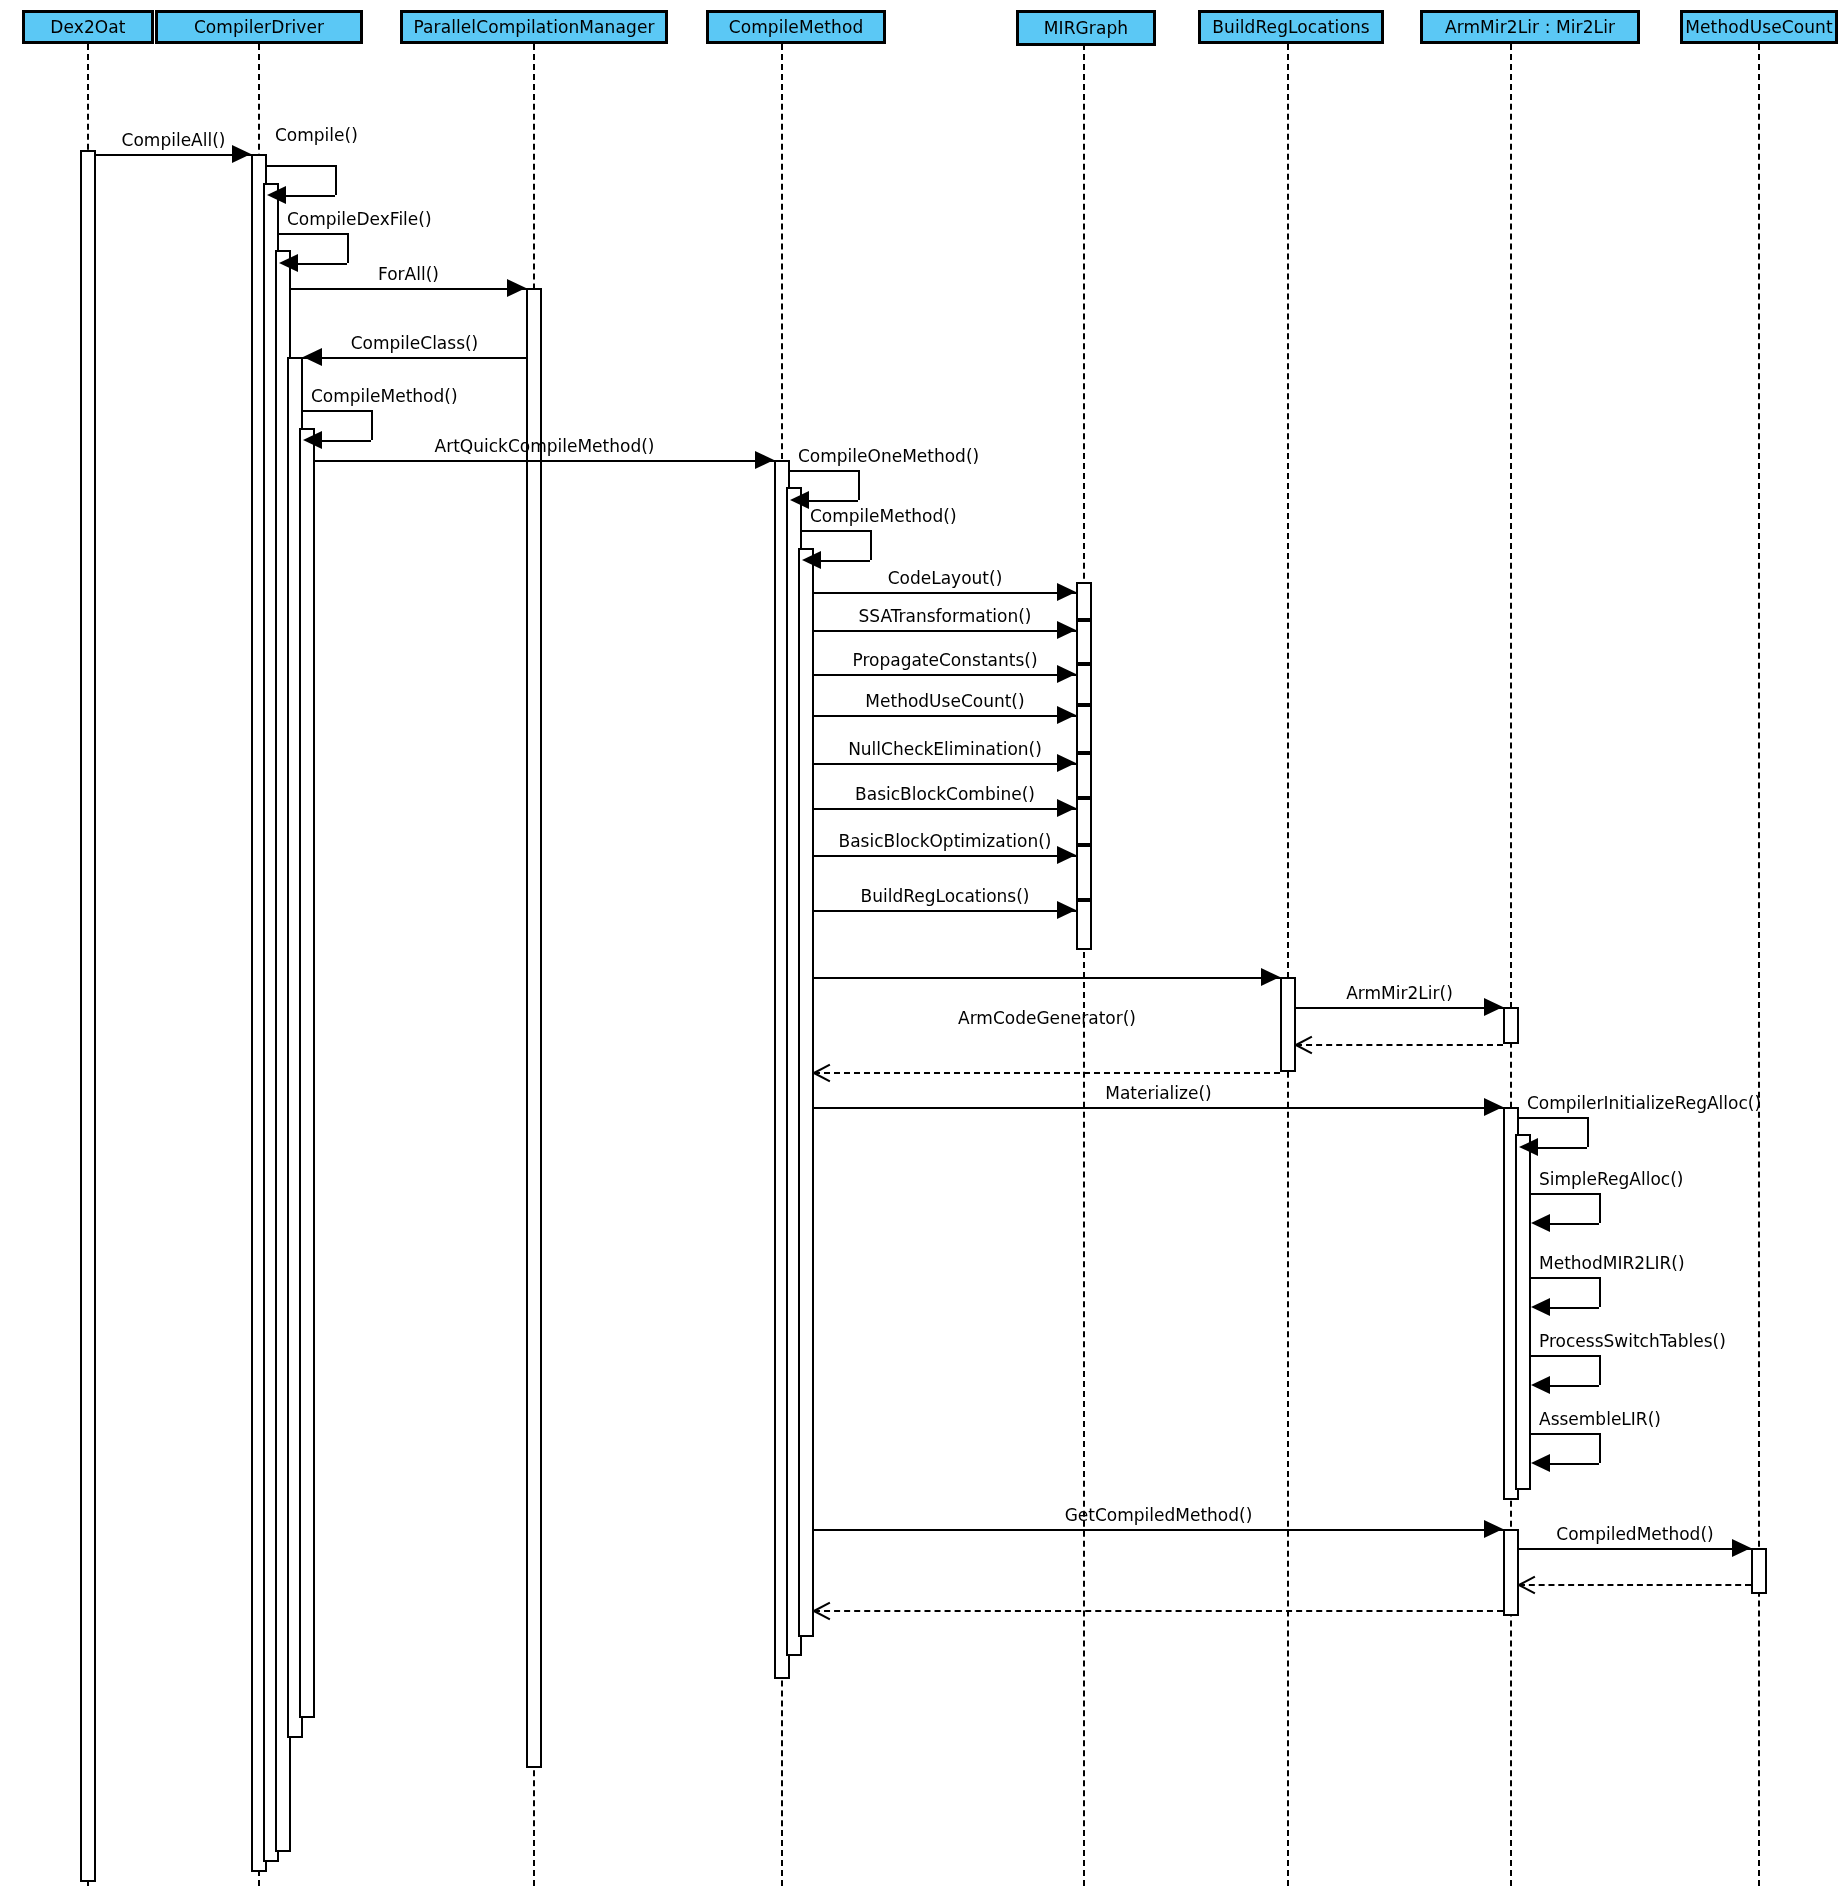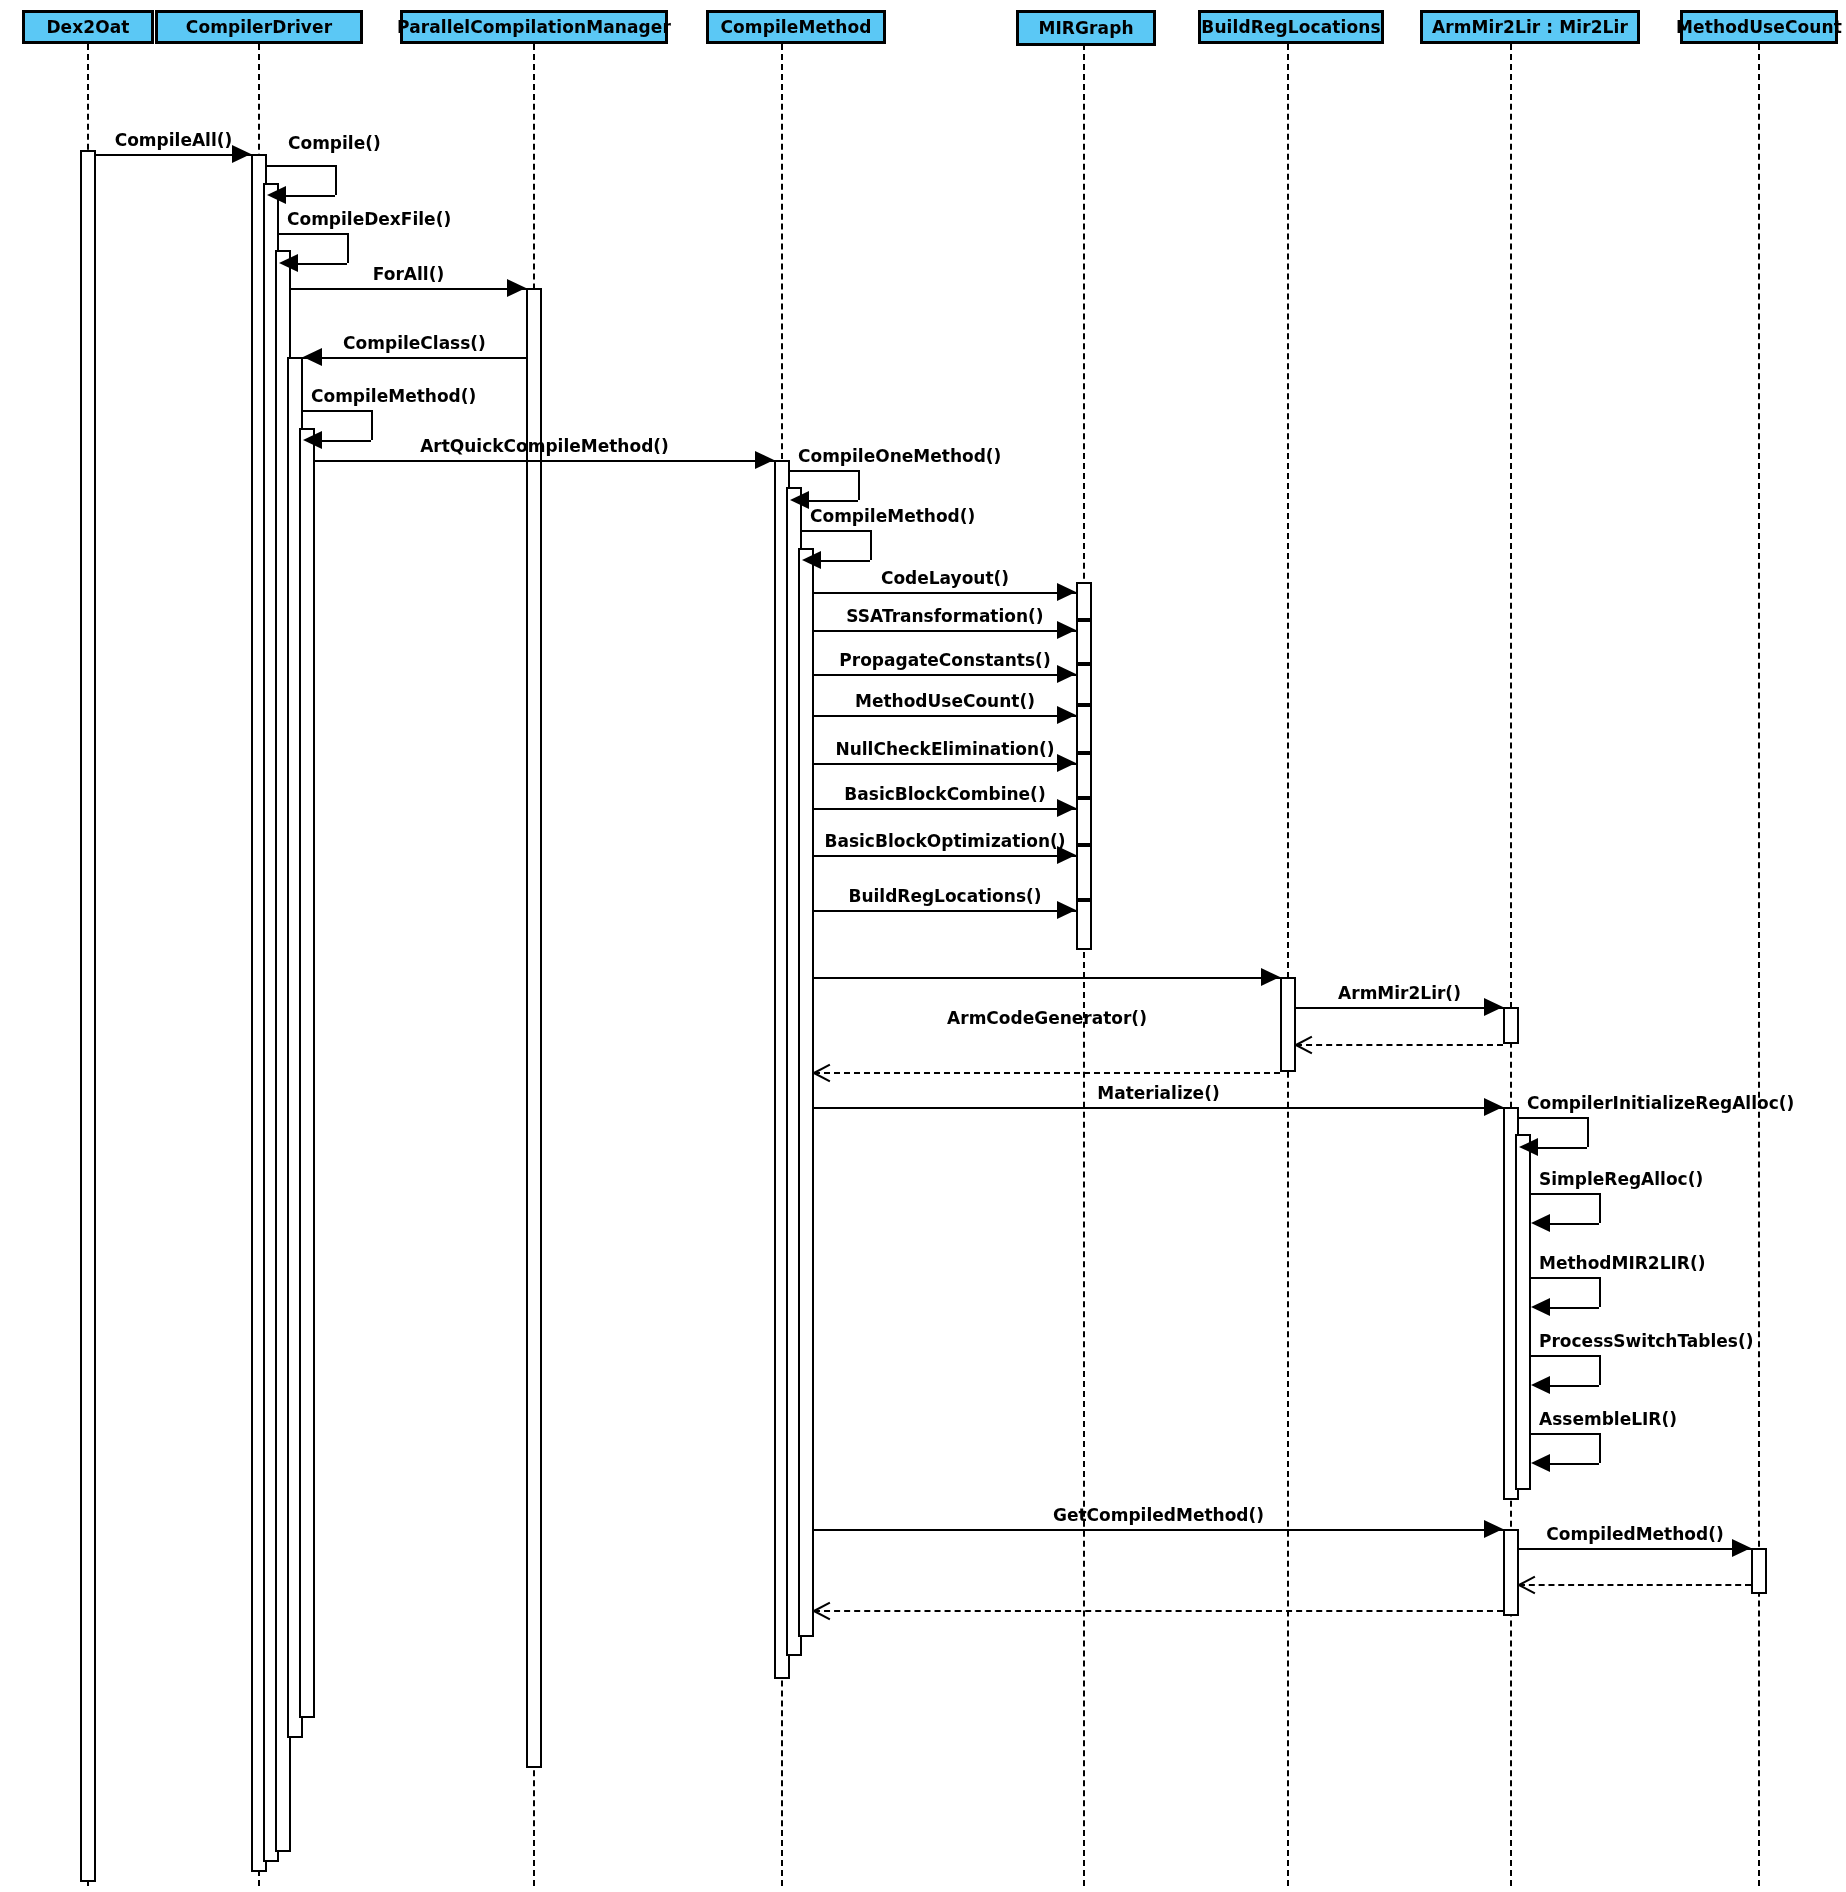--- a/index.html
+++ b/index.html
@@ -10,21 +10,20 @@
   }
   body {
     font-family: "DejaVu Sans", sans-serif;
   }
   #diagram {
     position: relative;
     width: 1846px;
     height: 1892px;
     background: #ffffff;
     overflow: hidden;
-    font-weight: bold;
   }
   .lifeline-head {
     position: absolute;
     box-sizing: border-box;
     background: #5BC8F5;
     border: 3px solid #000000;
     color: #000000;
     font-size: 17px;
     line-height: 1;
     display: flex;
@@ -172,21 +171,21 @@
       <div class="activation" style="left: 1751px; top: 1548px; width: 16px; height: 46px;"></div>
     </div>
   <div id="layer-messages">
       <div class="msg-line" style="left: 96px; top: 154px; width: 155px;"></div>
       <div class="arrow-right" style="left: 232px; top: 145px;"></div>
       <div class="msg-label center" style="left: 173.5px; top: 132px;">CompileAll()</div>
       <div class="msg-line" style="left: 267px; top: 165px; width: 68px;"></div>
       <div class="v-line" style="left: 335px; top: 165px; height: 30px;"></div>
       <div class="msg-line" style="left: 285px; top: 195px; width: 50px;"></div>
       <div class="arrow-left" style="left: 267px; top: 186px;"></div>
-      <div class="msg-label" style="left: 275px; top: 135px; margin-left: 13px;">Compile()</div>
+      <div class="msg-label" style="left: 275px; top: 127px;">Compile()</div>
       <div class="msg-line" style="left: 279px; top: 233px; width: 68px;"></div>
       <div class="v-line" style="left: 347px; top: 233px; height: 30px;"></div>
       <div class="msg-line" style="left: 297px; top: 263px; width: 50px;"></div>
       <div class="arrow-left" style="left: 279px; top: 254px;"></div>
       <div class="msg-label" style="left: 287px; top: 211px;">CompileDexFile()</div>
       <div class="msg-line" style="left: 291px; top: 288px; width: 235px;"></div>
       <div class="arrow-right" style="left: 507px; top: 279px;"></div>
       <div class="msg-label center" style="left: 408.5px; top: 266px;">ForAll()</div>
       <div class="msg-line" style="left: 303px; top: 357px; width: 223px;"></div>
       <div class="arrow-left" style="left: 303px; top: 348px;"></div>

